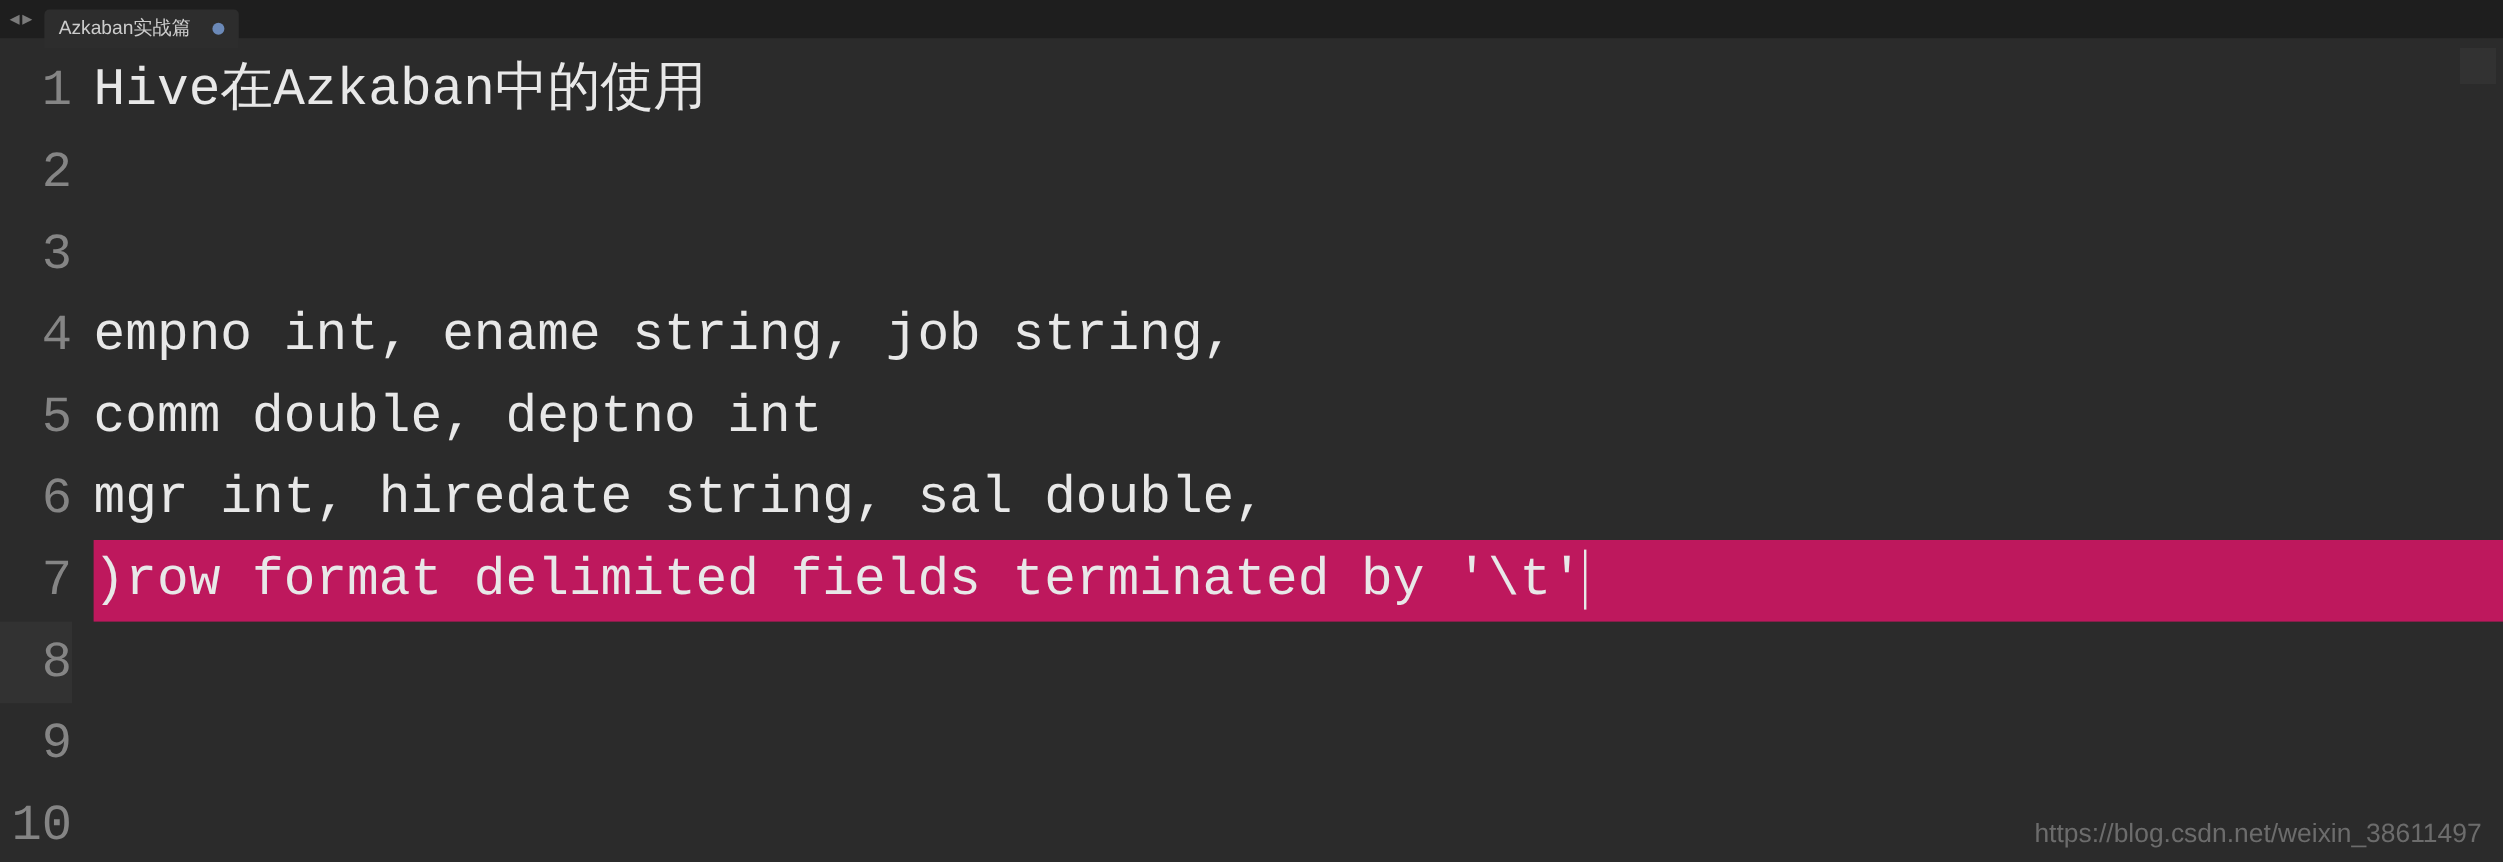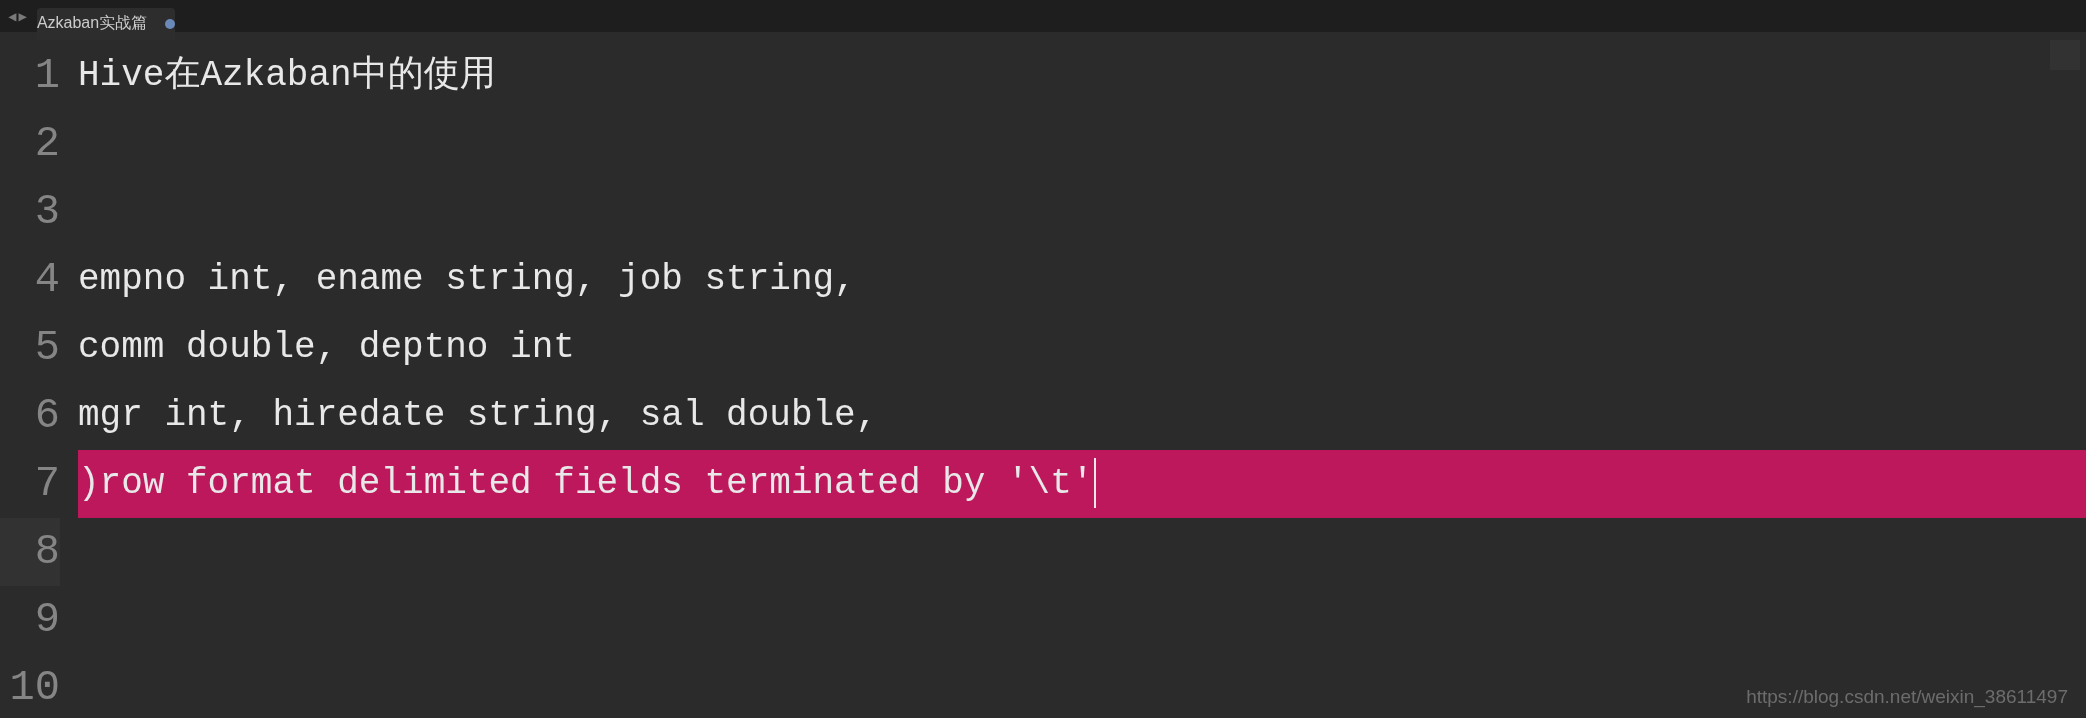--- a/index.html
+++ b/index.html
@@ -33,21 +33,21 @@
       color: #7a7a7a;
       font-size: 14px;
       cursor: pointer;
       user-select: none;
     }
     .tab {
       display: flex;
       align-items: center;
       background-color: #2d2d2d;
       height: 32px;
-      padding: 0 0;
+      padding: 0 12px;
       gap: 18px;
       border-top-left-radius: 4px;
       border-top-right-radius: 4px;
       margin-top: 15px;
     }
     .tab-title {
       color: #cccccc;
       font-size: 16px;
       font-family: -apple-system, 'Segoe UI', sans-serif;
     }
@@ -78,21 +78,21 @@
       font-weight: 300;
     }
     .line-number.current {
       background-color: #323232;
     }
     .code-area {
       flex: 1;
       position: relative;
     }
     .code-line {
-      font-size: 36px;
+      font-size: 44px;
       line-height: 68px;
       height: 68px;
       color: #e8e8e8;
       white-space: pre;
       font-weight: 400;
     }
     .code-line.current {
       background-color: #be185d;
     }
     .cursor {
@@ -101,21 +101,21 @@
       height: 50px;
       background-color: #e8e8e8;
       vertical-align: middle;
       margin-left: 1px;
     }
     .watermark {
       position: absolute;
       bottom: 10px;
       right: 18px;
       color: #888888;
-      font-size: 19px;
+      font-size: 22px;
       font-family: -apple-system, 'Segoe UI', sans-serif;
       opacity: 0.7;
     }
     .minimap {
       position: absolute;
       top: 40px;
       right: 6px;
       width: 30px;
       height: 30px;
       background-color: #3a3a3a;

